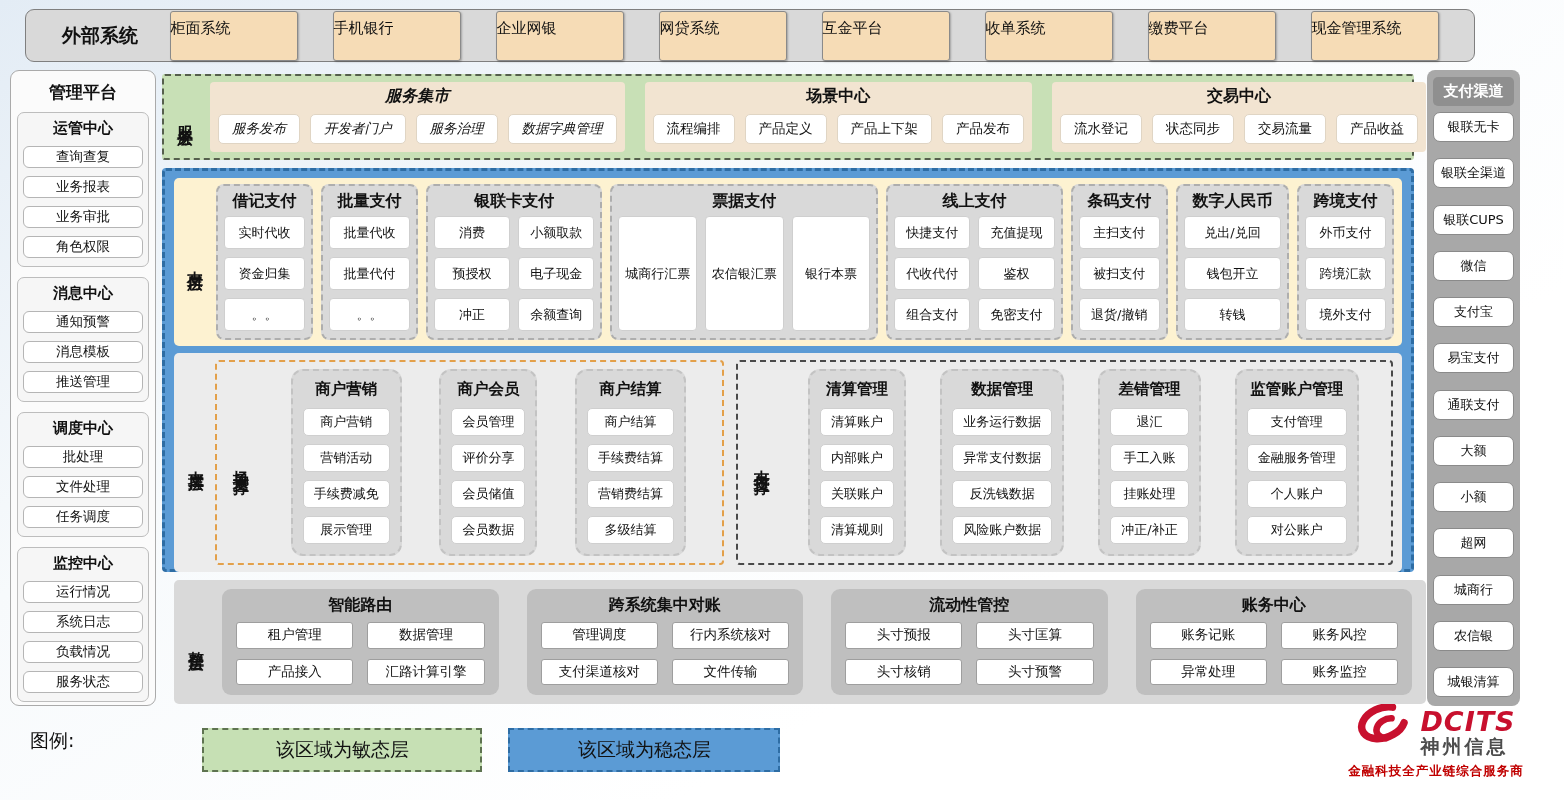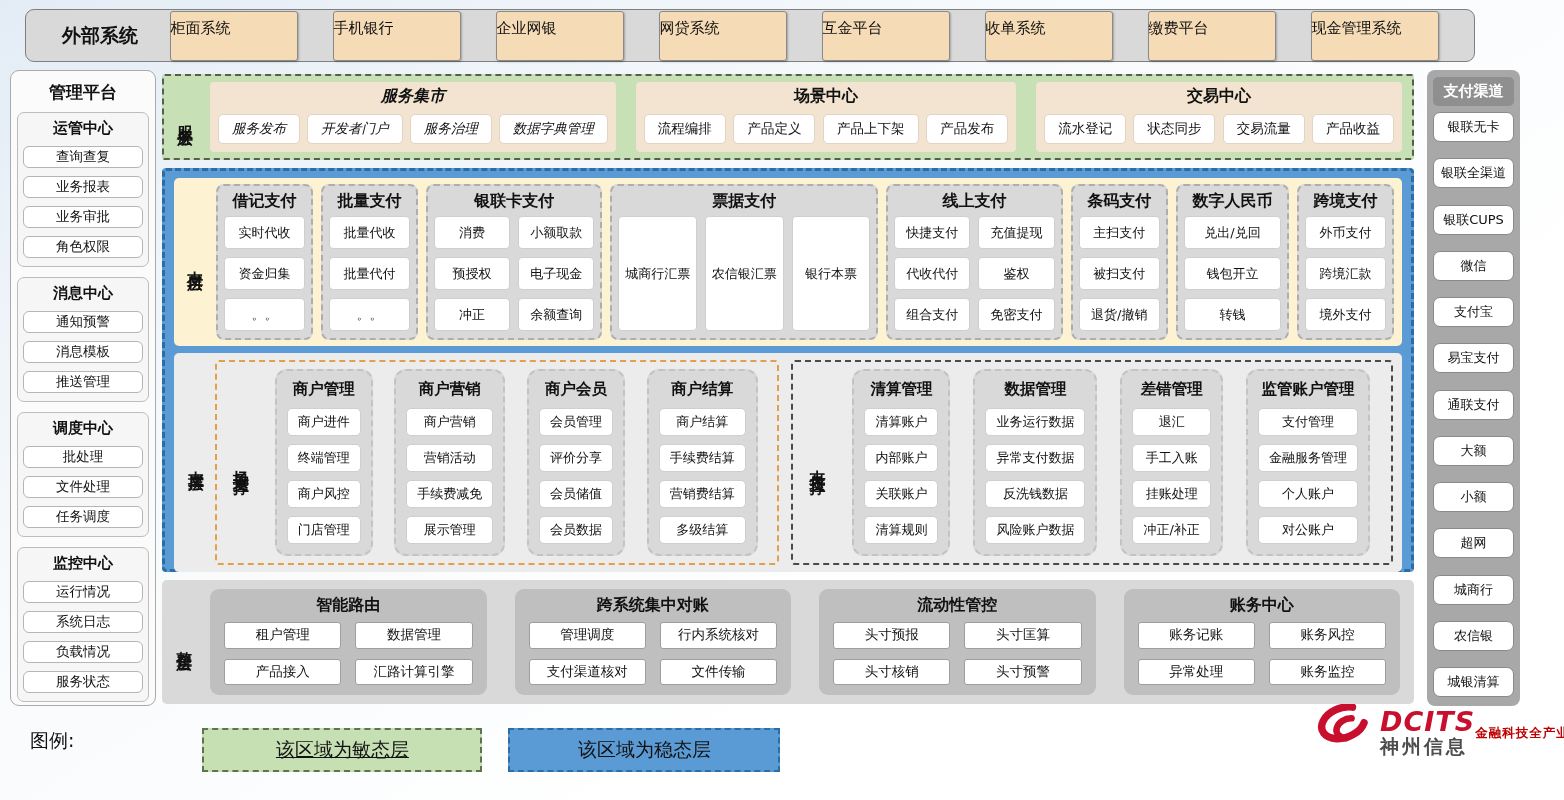--- a/index.html
+++ b/index.html
@@ -52,21 +52,21 @@
   .svc{
     position:absolute; left:162px; top:74px; width:1252px; height:86px;
     background:#c8e0b6; border:2px dashed #555f4c; border-radius:3px;
     display:flex; align-items:stretch; padding:6px 10px 6px 6px; gap:10px;
   }
   .svc .v-label{ width:30px; font-size:16px;}
   .svc-sections{ flex:1; display:flex; gap:20px;}
   .svc-section{ background:#f2e4d1; border-radius:4px; padding:3px 8px 7px;
     display:flex; flex-direction:column;}
   .svc-section-title{ font-size:16px; font-weight:bold; text-align:center; padding:1px 0 5px;}
-  .svc-items{ flex:1; display:flex; justify-content:space-between; align-items:center; gap:4px;}
+  .svc-items{ flex:1; display:flex; justify-content:space-between; align-items:center; gap:10px;}
   .svc-btn{ background:#fff; border:1px solid #e0d5c4; border-radius:5px;
     font-size:13.5px; padding:5px 13px; white-space:nowrap; text-align:center;}
   .svc-sec-0{ flex-grow:0.92;font-style:italic;} .svc-sec-1{ flex-grow:1.08;} .svc-sec-2{ flex-grow:0.98;}
 
   
   .stable{
     position:absolute; left:162px; top:168px; width:1252px; height:404px;
     background:#5b9bd5; border:3px dashed #2e6da4; border-radius:4px;
     display:flex; flex-direction:column; gap:7px; padding:7px 9px;
   }
@@ -95,21 +95,21 @@
   .zone-groups{ flex:1; display:flex; justify-content:space-evenly; align-items:stretch; gap:8px; padding:2px 0;}
   .sup-group{ background:#d9d9d9; border:2px dashed #c3c3c3; border-radius:12px;
     display:flex; flex-direction:column; gap:8px; padding:6px 10px 10px; align-items:center;}
   .sup-group-title{ font-size:15.5px; font-weight:bold; text-align:center; white-space:nowrap; padding-top:2px;}
   .sup-btn{ background:#fff; border:1px solid #cfcfcf; border-radius:5px;
     font-size:13px; padding:4px 10px; flex:1; display:flex; align-items:center;
     justify-content:center; white-space:nowrap; align-self:stretch;}
 
   
   .intg{
-    position:absolute; left:162px; top:580px; width:1252px; height:124px;
+    position:absolute; left:174px; top:580px; width:1252px; height:124px;
     background:#d9d9d9; border-radius:5px; display:flex; gap:12px; padding:9px 14px 9px 8px;
   }
   .intg .v-label{ width:28px; font-size:16px;}
   .intg-sections{ flex:1; display:flex; gap:28px;}
   .intg-section{ flex:1; background:#bfbfbf; border-radius:9px; padding:4px 14px 10px;
     display:flex; flex-direction:column;}
   .intg-title{ font-size:16px; font-weight:bold; text-align:center; padding:2px 0 6px;}
   .intg-grid{ flex:1; display:grid; grid-template-columns:1fr 1fr; column-gap:14px; row-gap:10px;}
   .intg-btn{ background:#fff; border:1px solid #9e9e9e; border-radius:3px;
     font-size:13.5px; display:flex; align-items:center; justify-content:center; white-space:nowrap;}
@@ -125,26 +125,26 @@
   .chan-items{ flex:1; display:flex; flex-direction:column; justify-content:space-between;}
   .chan-btn{ background:#fff; border:1px solid #8a8a8a; border-radius:7px;
     font-size:13px; height:30px; display:flex; align-items:center; justify-content:center;
     white-space:nowrap;}
 
   
   .legend{ position:absolute; left:30px; top:728px; display:flex; align-items:flex-start; gap:26px;}
   .legend-label{ font-size:19px;}
   .legend-box{ width:280px; height:44px; display:flex; align-items:center; justify-content:center;
     font-size:19px;}
-  .legend-agile{ background:#c6e0b4; border:2px dashed #5e7350; margin-left:102px;text-decoration:underline;}
+  .legend-agile{ background:#c6e0b4; border:2px dashed #5e7350; margin-left:102px;}
   .legend-stable{ background:#5b9bd5; border:2px dashed #2e6da4; width:272px;}
 
   
   .logo{ position:absolute; right:8px; top:704px; width:240px;
-    display:flex; flex-direction:row; align-items:center;}
+    display:flex; flex-direction:column; align-items:center;}
   .logo-row{ display:flex; align-items:center; gap:8px;}
   .logo-text{ display:flex; flex-direction:column; line-height:1.1;}
   .logo-brand{ color:#c8102e; font-weight:bold; font-style:italic; font-size:27px; letter-spacing:1px;}
   .logo-company{ color:#4d4d4d; font-size:19px; font-weight:600; letter-spacing:3px;}
   .logo-tagline{ color:#c00000; font-size:12.5px; font-weight:bold; margin-top:3px; letter-spacing:1px; white-space:nowrap;}
 </style>
 </head>
 <body>
 
 <div class="stage">
@@ -303,27 +303,20 @@
             </div>
           </div>
         </div>
     </div>
     <div class="sup">
       <div class="v-label">支撑层</div>
       <div class="sup-zones">
           <div class="zone zone-orange">
             <div class="v-label">场景支撑</div>
             <div class="zone-groups">
-              <div class="sup-group">
-                <div class="sup-group-title">商户管理</div>
-                <div class="sup-btn">商户进件</div>
-                <div class="sup-btn">终端管理</div>
-                <div class="sup-btn">商户风控</div>
-                <div class="sup-btn">门店管理</div>
-              </div>
               <div class="sup-group">
                 <div class="sup-group-title">商户营销</div>
                 <div class="sup-btn">商户营销</div>
                 <div class="sup-btn">营销活动</div>
                 <div class="sup-btn">手续费减免</div>
                 <div class="sup-btn">展示管理</div>
               </div>
               <div class="sup-group">
                 <div class="sup-group-title">商户会员</div>
                 <div class="sup-btn">会员管理</div>

